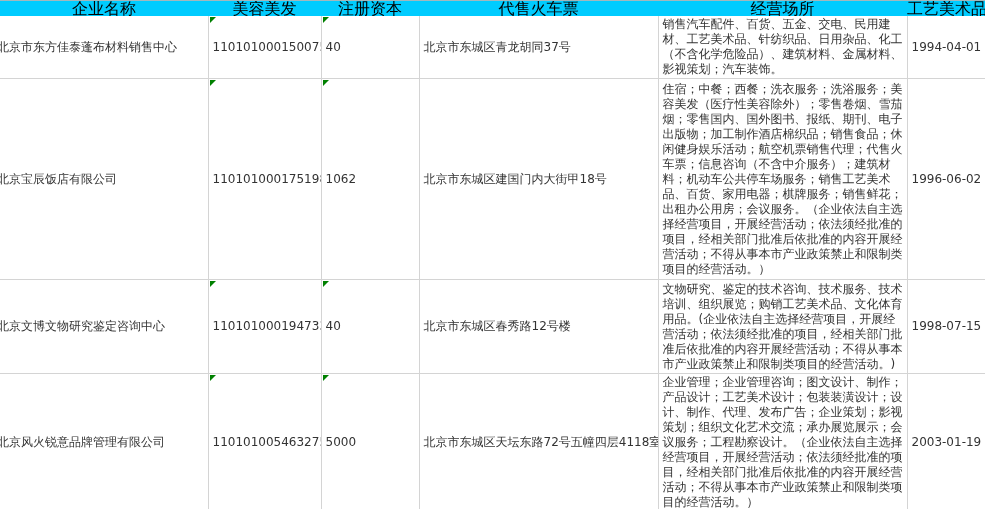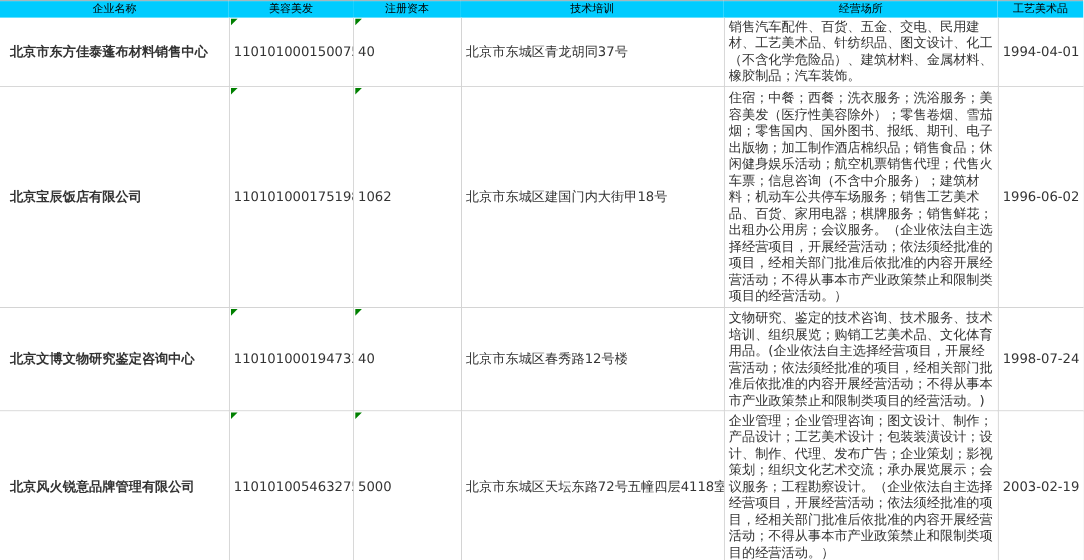--- a/index.html
+++ b/index.html
@@ -13,21 +13,21 @@
   }
   .sheet {
     width: 985px;
     border-collapse: collapse;
     table-layout: fixed;
     border-top: 1px solid #a3b8bd;
   }
   .sheet th {
     background: #00ccff;
     height: 15px;
-    font-size: 10px;
+    font-size: 16px;
     font-weight: normal;
     color: #000000;
     text-align: center;
     padding: 0;
     border: none;
     line-height: 15px;
     overflow: hidden;
     white-space: nowrap;
   }
   .sheet td {
@@ -36,22 +36,21 @@
     font-size: 12px;
     color: #333333;
     vertical-align: middle;
     padding: 1px 4px;
     position: relative;
     overflow: hidden;
     line-height: 15px;
     background: #ffffff;
   }
   .sheet td.col-a {
-    padding-left: 12px;
-    font-weight: bold;
+    padding-left: 0;
   }
   .sheet td.col-a .txt {
     margin-left: -3px;   
     white-space: nowrap;
   }
   .nowrap .txt { white-space: nowrap; }
   .wrap .txt {
     word-break: break-all;
     white-space: normal;
   }
@@ -75,21 +74,21 @@
     <col style="width:98px">
     <col style="width:239px">
     <col style="width:249px">
     <col style="width:78px">
   </colgroup>
   <thead>
     <tr style="height:15px">
       <th>企业名称</th>
       <th>美容美发</th>
       <th>注册资本</th>
-      <th>技术培训</th>
+      <th>代售火车票</th>
       <th>经营场所</th>
       <th>工艺美术品</th>
     </tr>
   </thead>
   <tbody>
 
     <tr style="height:62px">
       <td class="col-a nowrap">
         <div class="txt">北京市东方佳泰蓬布材料销售中心</div>
       </td>
@@ -98,21 +97,21 @@
         <div class="txt">110101000150075</div>
       </td>
       <td class="nowrap">
         <span class="tri"></span>
         <div class="txt">40</div>
       </td>
       <td class="nowrap">
         <div class="txt">北京市东城区青龙胡同37号</div>
       </td>
       <td class="wrap">
-        <div class="txt">销售汽车配件、百货、五金、交电、民用建材、工艺美术品、针纺织品、图文设计、化工（不含化学危险品）、建筑材料、金属材料、橡胶制品；汽车装饰。</div>
+        <div class="txt">销售汽车配件、百货、五金、交电、民用建材、工艺美术品、针纺织品、日用杂品、化工（不含化学危险品）、建筑材料、金属材料、影视策划；汽车装饰。</div>
       </td>
       <td class="nowrap">
         <div class="txt">1994-04-01</div>
       </td>
     </tr>
 
     <tr style="height:201px">
       <td class="col-a nowrap">
         <div class="txt">北京宝辰饭店有限公司</div>
       </td>
@@ -147,21 +146,21 @@
         <span class="tri"></span>
         <div class="txt">40</div>
       </td>
       <td class="nowrap">
         <div class="txt">北京市东城区春秀路12号楼</div>
       </td>
       <td class="wrap">
         <div class="txt">文物研究、鉴定的技术咨询、技术服务、技术培训、组织展览；购销工艺美术品、文化体育用品。(企业依法自主选择经营项目，开展经营活动；依法须经批准的项目，经相关部门批准后依批准的内容开展经营活动；不得从事本市产业政策禁止和限制类项目的经营活动。)</div>
       </td>
       <td class="nowrap">
-        <div class="txt">1998-07-24</div>
+        <div class="txt">1998-07-15</div>
       </td>
     </tr>
 
     <tr style="height:132px">
       <td class="col-a nowrap">
         <div class="txt">北京风火锐意品牌管理有限公司</div>
       </td>
       <td class="nowrap">
         <span class="tri"></span>
         <div class="txt">110101005463275</div>
@@ -170,18 +169,18 @@
         <span class="tri"></span>
         <div class="txt">5000</div>
       </td>
       <td class="nowrap">
         <div class="txt">北京市东城区天坛东路72号五幢四层4118室</div>
       </td>
       <td class="wrap">
         <div class="txt">企业管理；企业管理咨询；图文设计、制作；产品设计；工艺美术设计；包装装潢设计；设计、制作、代理、发布广告；企业策划；影视策划；组织文化艺术交流；承办展览展示；会议服务；工程勘察设计。（企业依法自主选择经营项目，开展经营活动；依法须经批准的项目，经相关部门批准后依批准的内容开展经营活动；不得从事本市产业政策禁止和限制类项目的经营活动。）</div>
       </td>
       <td class="nowrap">
-        <div class="txt">2003-02-19</div>
+        <div class="txt">2003-01-19</div>
       </td>
     </tr>
 
   </tbody>
 </table>
 
 </body></html>

